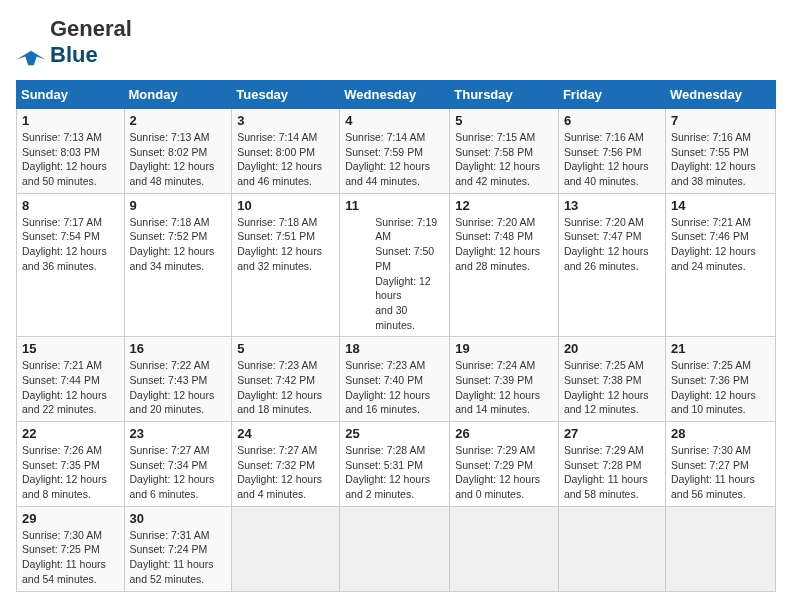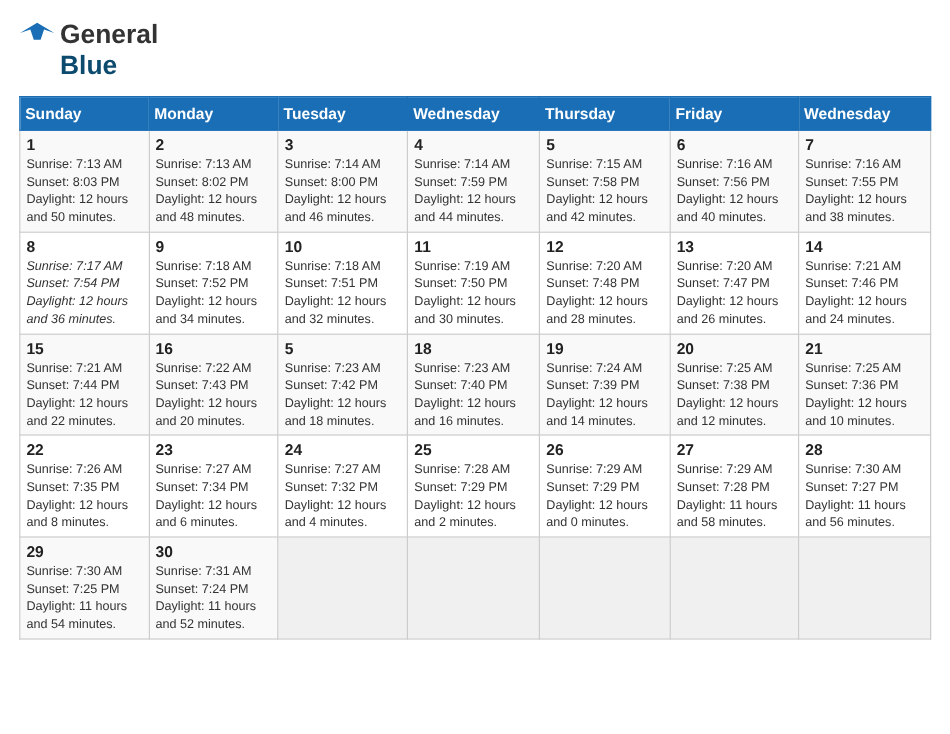--- a/index.html
+++ b/index.html
@@ -23,21 +23,21 @@
     }
     .logo-text span {
       color: #1a6eb5;
     }
     .logo-bird {
       width: 30px;
       height: 20px;
     }
     .logo-container {
       display: flex;
-      align-items: flex-start;
+      align-items: flex-end;
       gap: 4px;
     }
     .title-area {
       text-align: right;
     }
     .month-title {
       font-size: 36px;
       font-weight: bold;
       color: #222;
     }
@@ -165,42 +165,42 @@
           <span class="day-number">7</span>
           <div class="day-info" style="white-space: pre-line;">Sunrise: 7:16 AM
 Sunset: 7:55 PM
 Daylight: 12 hours
 and 38 minutes.</div>
         </td>
       </tr>
       <tr>
         <td>
           <span class="day-number">8</span>
-          <div class="day-info" style="white-space: pre-line; font-style: italic;">Sunrise: 7:17 AM
+          <div class="day-info" style="white-space: pre-line;">Sunrise: 7:17 AM
 Sunset: 7:54 PM
 Daylight: 12 hours
 and 36 minutes.</div>
         </td>
         <td>
           <span class="day-number">9</span>
           <div class="day-info" style="white-space: pre-line;">Sunrise: 7:18 AM
 Sunset: 7:52 PM
 Daylight: 12 hours
 and 34 minutes.</div>
         </td>
         <td>
           <span class="day-number">10</span>
           <div class="day-info" style="white-space: pre-line;">Sunrise: 7:18 AM
 Sunset: 7:51 PM
 Daylight: 12 hours
 and 32 minutes.</div>
         </td>
         <td>
           <span class="day-number">11</span>
-          <div class="day-info" style="white-space: pre-line;">Sunrise: 7:19 AM
+          <div class="day-info" style="white-space: pre-line; margin-left: 30px;">Sunrise: 7:19 AM
 Sunset: 7:50 PM
 Daylight: 12 hours
 and 30 minutes.</div>
         </td>
         <td>
           <span class="day-number">12</span>
           <div class="day-info" style="white-space: pre-line;">Sunrise: 7:20 AM
 Sunset: 7:48 PM
 Daylight: 12 hours
 and 28 minutes.</div>
@@ -289,21 +289,21 @@
         <td>
           <span class="day-number">24</span>
           <div class="day-info" style="white-space: pre-line;">Sunrise: 7:27 AM
 Sunset: 7:32 PM
 Daylight: 12 hours
 and 4 minutes.</div>
         </td>
         <td>
           <span class="day-number">25</span>
           <div class="day-info" style="white-space: pre-line;">Sunrise: 7:28 AM
-Sunset: 7:29 PM
+Sunset: 5:31 PM
 Daylight: 12 hours
 and 2 minutes.</div>
         </td>
         <td>
           <span class="day-number">26</span>
           <div class="day-info" style="white-space: pre-line;">Sunrise: 7:29 AM
 Sunset: 7:29 PM
 Daylight: 12 hours
 and 0 minutes.</div>
         </td>

